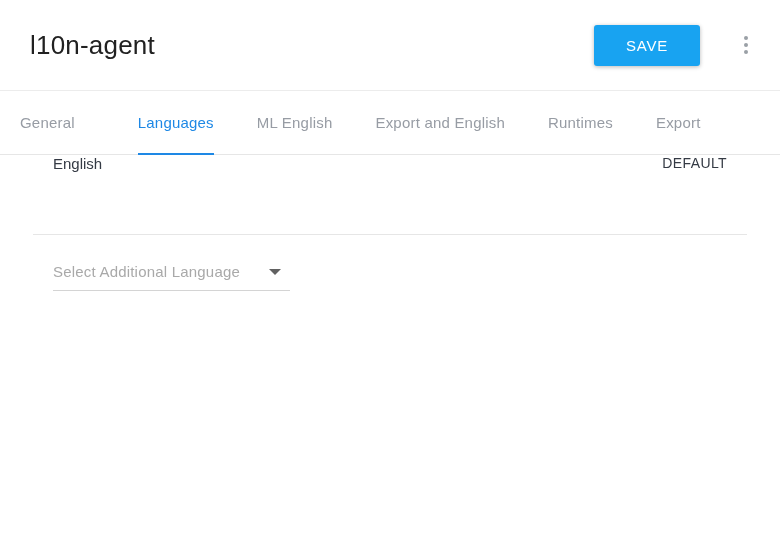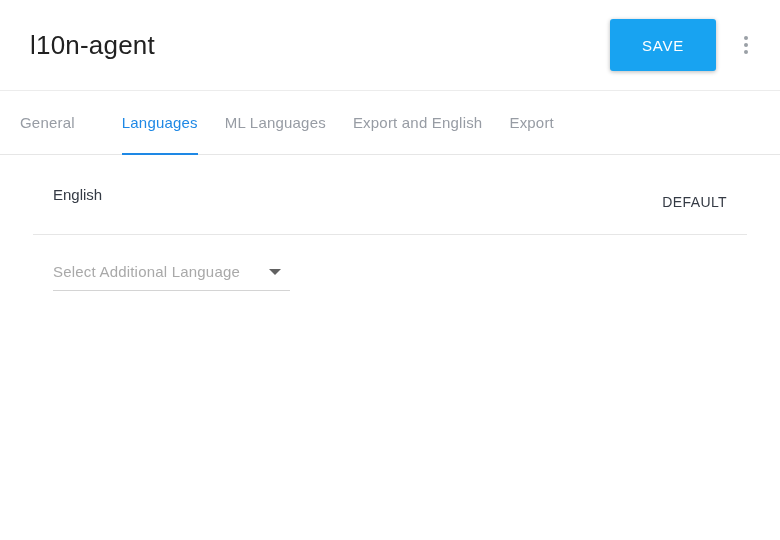--- a/index.html
+++ b/index.html
@@ -8,42 +8,42 @@
     --text-dark:#343a44;
     --title-color:#212121;
     --tab-inactive:#979ca4;
     --placeholder-gray:#a9a9a9;
     --divider-light:#ececec;
     --divider-mid:#e6e6e6;
     --underline-gray:#d4d4d4;
     --icon-gray:#9aa0a6;
     --caret-gray:#616161;
   }
-  *{box-sizing:border-box;}
+  *{box-sizing:border-box;gap:16px;}
   html,body{margin:0;padding:0;}
   body{
     width:780px;height:540px;overflow:hidden;background:#ffffff;
     font-family:"Liberation Sans","DejaVu Sans",sans-serif;
     color:var(--text-dark);
   }
   
   .app-header{
     height:91px;
     display:flex;align-items:center;
     padding:0 24px 0 30px;
     border-bottom:1px solid var(--divider-light);
     background:#fff;
   }
   .agent-title{
     font-size:26px;font-weight:400;color:var(--title-color);
     letter-spacing:0.2px;
   }
   .save-button{
     margin-left:auto;
-    width:106px;height:52px;
+    width:106px;height:41px;
     background:var(--accent-blue);
     color:#ffffff;border:none;border-radius:3px;
     font-family:inherit;
     font-size:15px;letter-spacing:0.8px;font-weight:400;
     display:flex;align-items:center;justify-content:center;
     box-shadow:0 1px 4px rgba(0,0,0,0.28);
     cursor:pointer;
   }
   .kebab{
     margin-left:20px;width:20px;height:40px;
@@ -73,29 +73,28 @@
   .tab.active{color:var(--tab-active-blue);margin-left:20px;}
   .tab .tab-underline{
     position:absolute;left:0;right:0;bottom:-1px;height:2px;
     background:var(--tab-active-blue);
   }
   
   .content{background:#fff;}
   .language-row{
     margin:0 33px;
     height:80px;
-    display:flex;align-items:center;justify-content:space-between;
+    display:flex;align-items:flex-start;justify-content:space-between;
     padding:0 20px;
     border-bottom:1px solid var(--divider-mid);
   }
   .language-name{font-size:15px;color:var(--text-dark);}
   .default-badge{
     font-size:14px;color:var(--text-dark);
     letter-spacing:0.4px;
-    margin-top:15px;
   }
   .select-field{
     margin:18px 0 9px 53px;
     width:237px;height:38px;
     display:flex;align-items:center;justify-content:space-between;
     border-bottom:1px solid var(--underline-gray);
     cursor:pointer;
   }
   .select-placeholder{
     font-size:15px;color:var(--placeholder-gray);
@@ -120,22 +119,23 @@
     <span class="dot"></span>
   </button>
 </header>
 
 <nav class="tab-bar">
   <div class="tab">General</div>
   <div class="tab active">
     <span>Languages</span>
     <span class="tab-underline"></span>
   </div>
-  <div class="tab">ML Languages</div>
+  <div class="tab">ML English</div>
   <div class="tab">Export and English</div>
+  <div class="tab">Runtimes</div>
   <div class="tab">Export</div>
 </nav>
 
 <main class="content">
   <div class="language-row">
     <span class="language-name">English</span>
     <span class="default-badge">DEFAULT</span>
   </div>
   <div class="select-field">
     <span class="select-placeholder">Select Additional Language</span>

